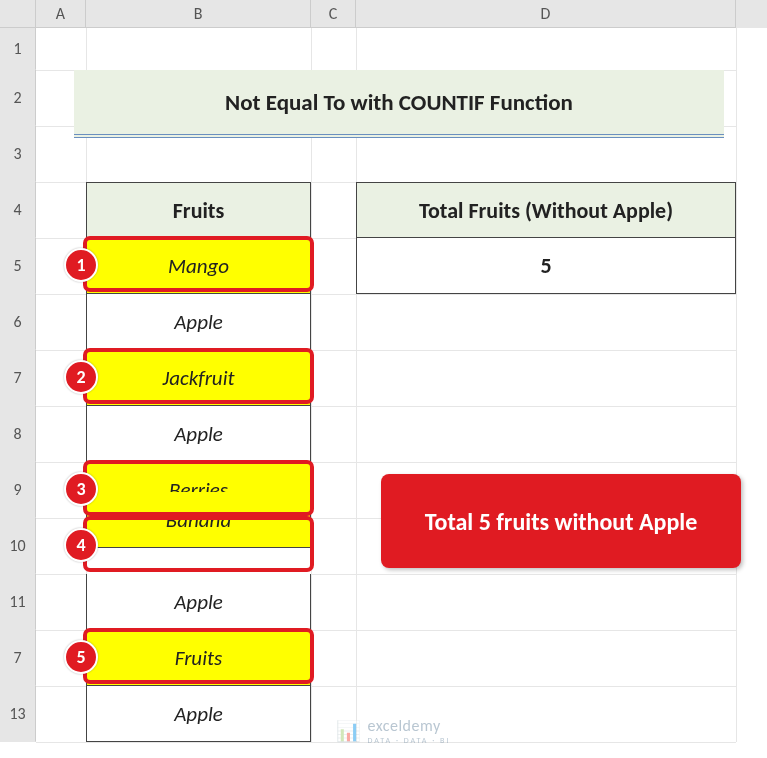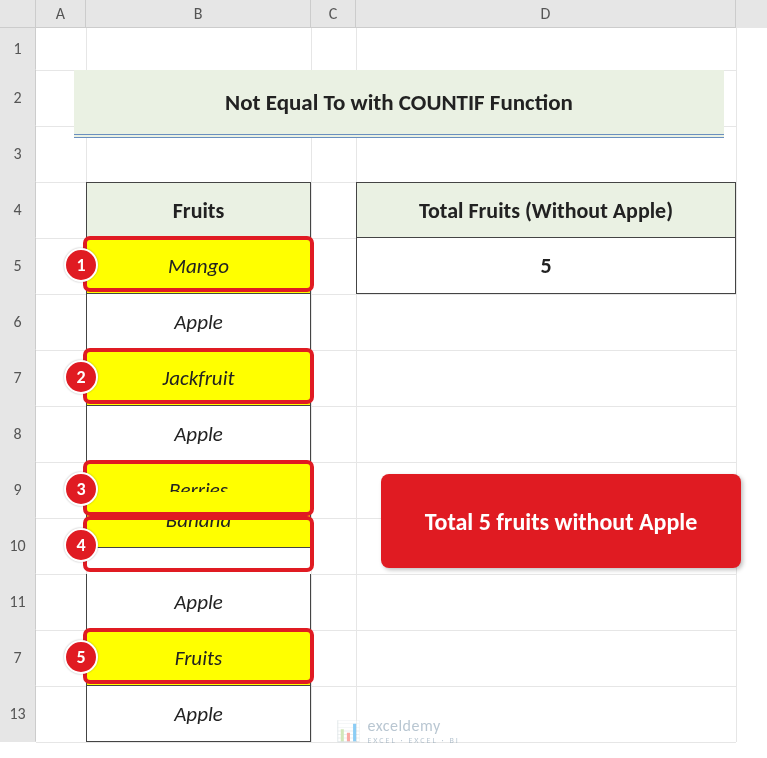--- a/index.html
+++ b/index.html
@@ -207,18 +207,18 @@
       <div class="badge" style="left:28px; top:444px">3</div>
       <div class="badge" style="left:28px; top:500px">4</div>
       <div class="badge" style="left:28px; top:612px">5</div>
 
       <div class="callout">Total 5 fruits without Apple</div>
 
       <div class="wm">
         <span class="logo">📊</span>
         <span>
           <span>exceldemy</span>
-          <span class="sub">EXCEL · EXCEL · BI</span>
+          <span class="sub">DATA · DATA · BI</span>
         </span>
       </div>
     </div>
   </div>
 </div>
 
 </body></html>

